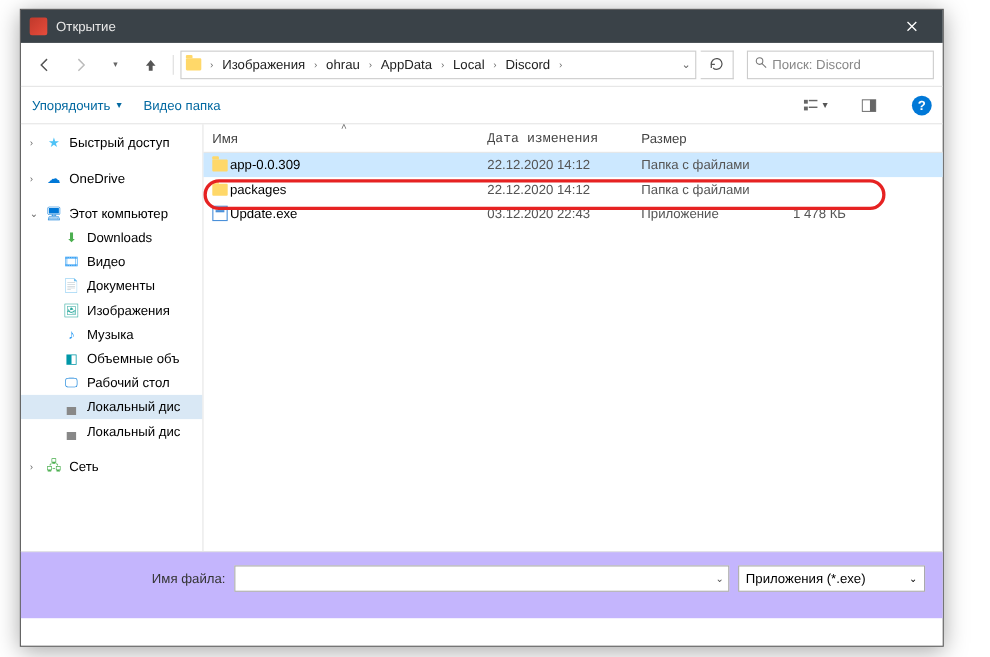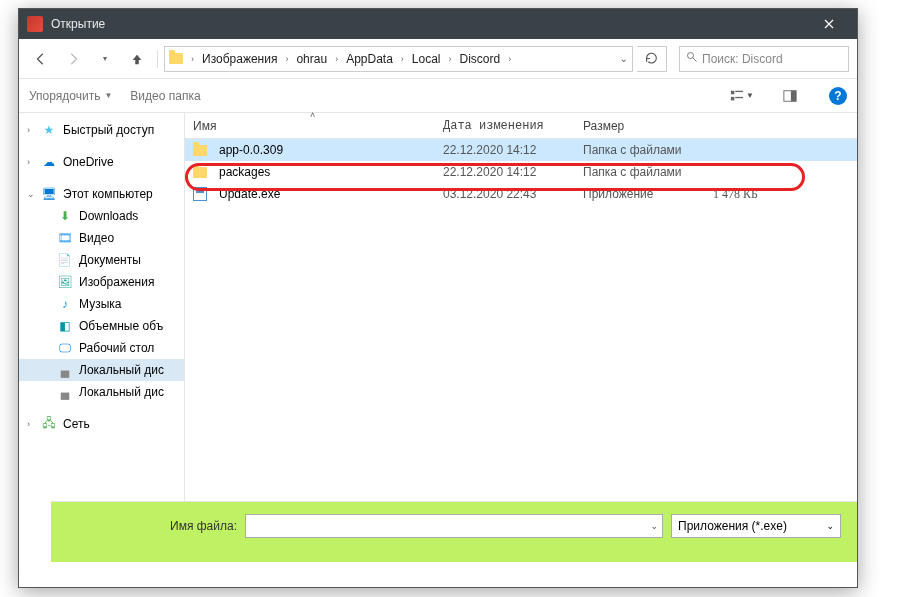--- a/index.html
+++ b/index.html
@@ -17,21 +17,21 @@
 .addr-icon { width: 22px; display: flex; align-items: center; justify-content: center; }
 .folder-ico { width: 14px; height: 11px; background: #ffd869; border-radius: 1px; position: relative; }
 .folder-ico:before { content:""; position:absolute; top:-3px; left:0; width:6px; height:3px; background:#ffd869; border-radius:1px 1px 0 0; }
 .addr-segs { display: flex; align-items: center; height: 100%; }
 .seg { padding: 0 4px; height: 100%; display: flex; align-items: center; cursor: pointer; color: #222; }
 .chev { padding: 0 4px; color: #666; font-size: 9px; }
 .refresh { border: 1px solid #ccc; border-left: none; width: 30px; height: 26px; display:flex; align-items:center; justify-content:center; color:#555; cursor:pointer; }
 .searchbox { width: 170px; height: 26px; border: 1px solid #ccc; margin-left: 8px; display: flex; align-items: center; padding: 0 6px; color: #888; }
 .search-icn { margin-right: 4px; color:#666; }
 .toolbar { height: 34px; display: flex; align-items: center; padding: 0 10px; gap: 18px; border-bottom: 1px solid #e5e5e5; }
-.tool-btn { color: #737373; display: flex; align-items: center; gap: 4px; cursor: pointer; }
+.tool-btn { color: #0369a1; display: flex; align-items: center; gap: 4px; cursor: pointer; }
 .tool-drop { font-size: 8px; }
 .toolbar-spacer { flex: 1; }
 .view-btn { width: 30px; height: 24px; display:flex; align-items:center; justify-content:center; border:1px solid transparent; color:#555; cursor:pointer; }
 .help-btn { width:18px; height:18px; border-radius:50%; background:#0078d7; color:#fff; display:flex; align-items:center; justify-content:center; font-weight:bold; margin-left:6px; cursor:pointer; }
 .mainarea { display: flex; height: 388px; }
 .sidebar { width: 166px; border-right: 1px solid #e5e5e5; overflow: hidden; padding-top: 6px; }
 .tree-item { height: 22px; display: flex; align-items: center; padding-left: 22px; gap: 6px; cursor: pointer; white-space: nowrap; }
 .tree-item.sel { background: #d9e8f5; }
 .tree-group { margin-bottom: 10px; }
 .tree-exp { position:absolute; margin-left:-14px; font-size:9px; color:#666; }
@@ -53,28 +53,28 @@
 .col { padding: 0 8px; height:100%; display:flex; align-items:center; cursor:pointer; }
 .col.name { width: 250px; }
 .col.date { width: 140px; font-family: Liberation Mono, monospace; }
 .col.type { width: 130px; }
 .col.size { width: 80px; }
 .sort-arrow { position:absolute; left:125px; top:-3px; font-size:9px; color:#666; }
 .rows { position: relative; }
 .row { height: 22px; display: flex; align-items: center; }
 .row.sel { background: #cce8ff; }
 .row .c { padding: 0 8px; color:#555; }
-.row .c.name { width: 250px; display:flex; align-items:center; gap:12px; color:#000; }
+.row .c.name { width: 250px; display:flex; align-items:center; gap:2px; color:#000; }
 .row .c.date { width: 140px; }
 .row .c.type { width: 130px; }
-.row .c.size { width: 80px; text-align:left;font-family:Liberation Serif, serif; }
+.row .c.size { width: 80px; text-align:center; }
 .exe-ico { width:14px; height:14px; background:#fff; border:1px solid #4a90d9; position:relative; }
 .exe-ico:after { content:""; position:absolute; top:3px; left:2px; width:8px; height:2px; background:#4a90d9; }
 .highlight-ring { position:absolute; top: 24px; left: 0px; width: 620px; height: 28px; border: 3px solid #e62222; border-radius: 14px; pointer-events:none; }
-.footer { border-top: 1px solid #e5e5e5; padding: 12px 16px 14px; background: #bef264; margin-left: 32px; }
+.footer { border-top: 1px solid #e5e5e5; padding: 12px 16px 14px; background: #c4b5fd; }
 .fn-row { display: flex; align-items: center; gap: 8px; margin-bottom: 10px; }
 .fn-label { width: 170px; text-align: right; color:#333; }
 .fn-input { flex: 1; height: 24px; border: 1px solid #aaa; padding: 0 4px; background:#fff; display:flex; align-items:center; justify-content:flex-end; }
 .fn-input .dd { color:#555; font-size:9px; cursor:pointer; }
 .type-select { width: 170px; height: 24px; border: 1px solid #aaa; display:flex; align-items:center; justify-content:space-between; padding:0 6px; background:#fff; cursor:pointer; }
 .btn-row { display:flex; justify-content:flex-end; gap:8px; }
 .btn { width: 88px; height: 24px; border: 1px solid #aaa; background:#e1e1e1; display:flex; align-items:center; justify-content:center; cursor:pointer; }
 .btn.primary { border: 1px solid #0078d7; outline: 1px solid #0078d7; }
 </style>
 </head>

